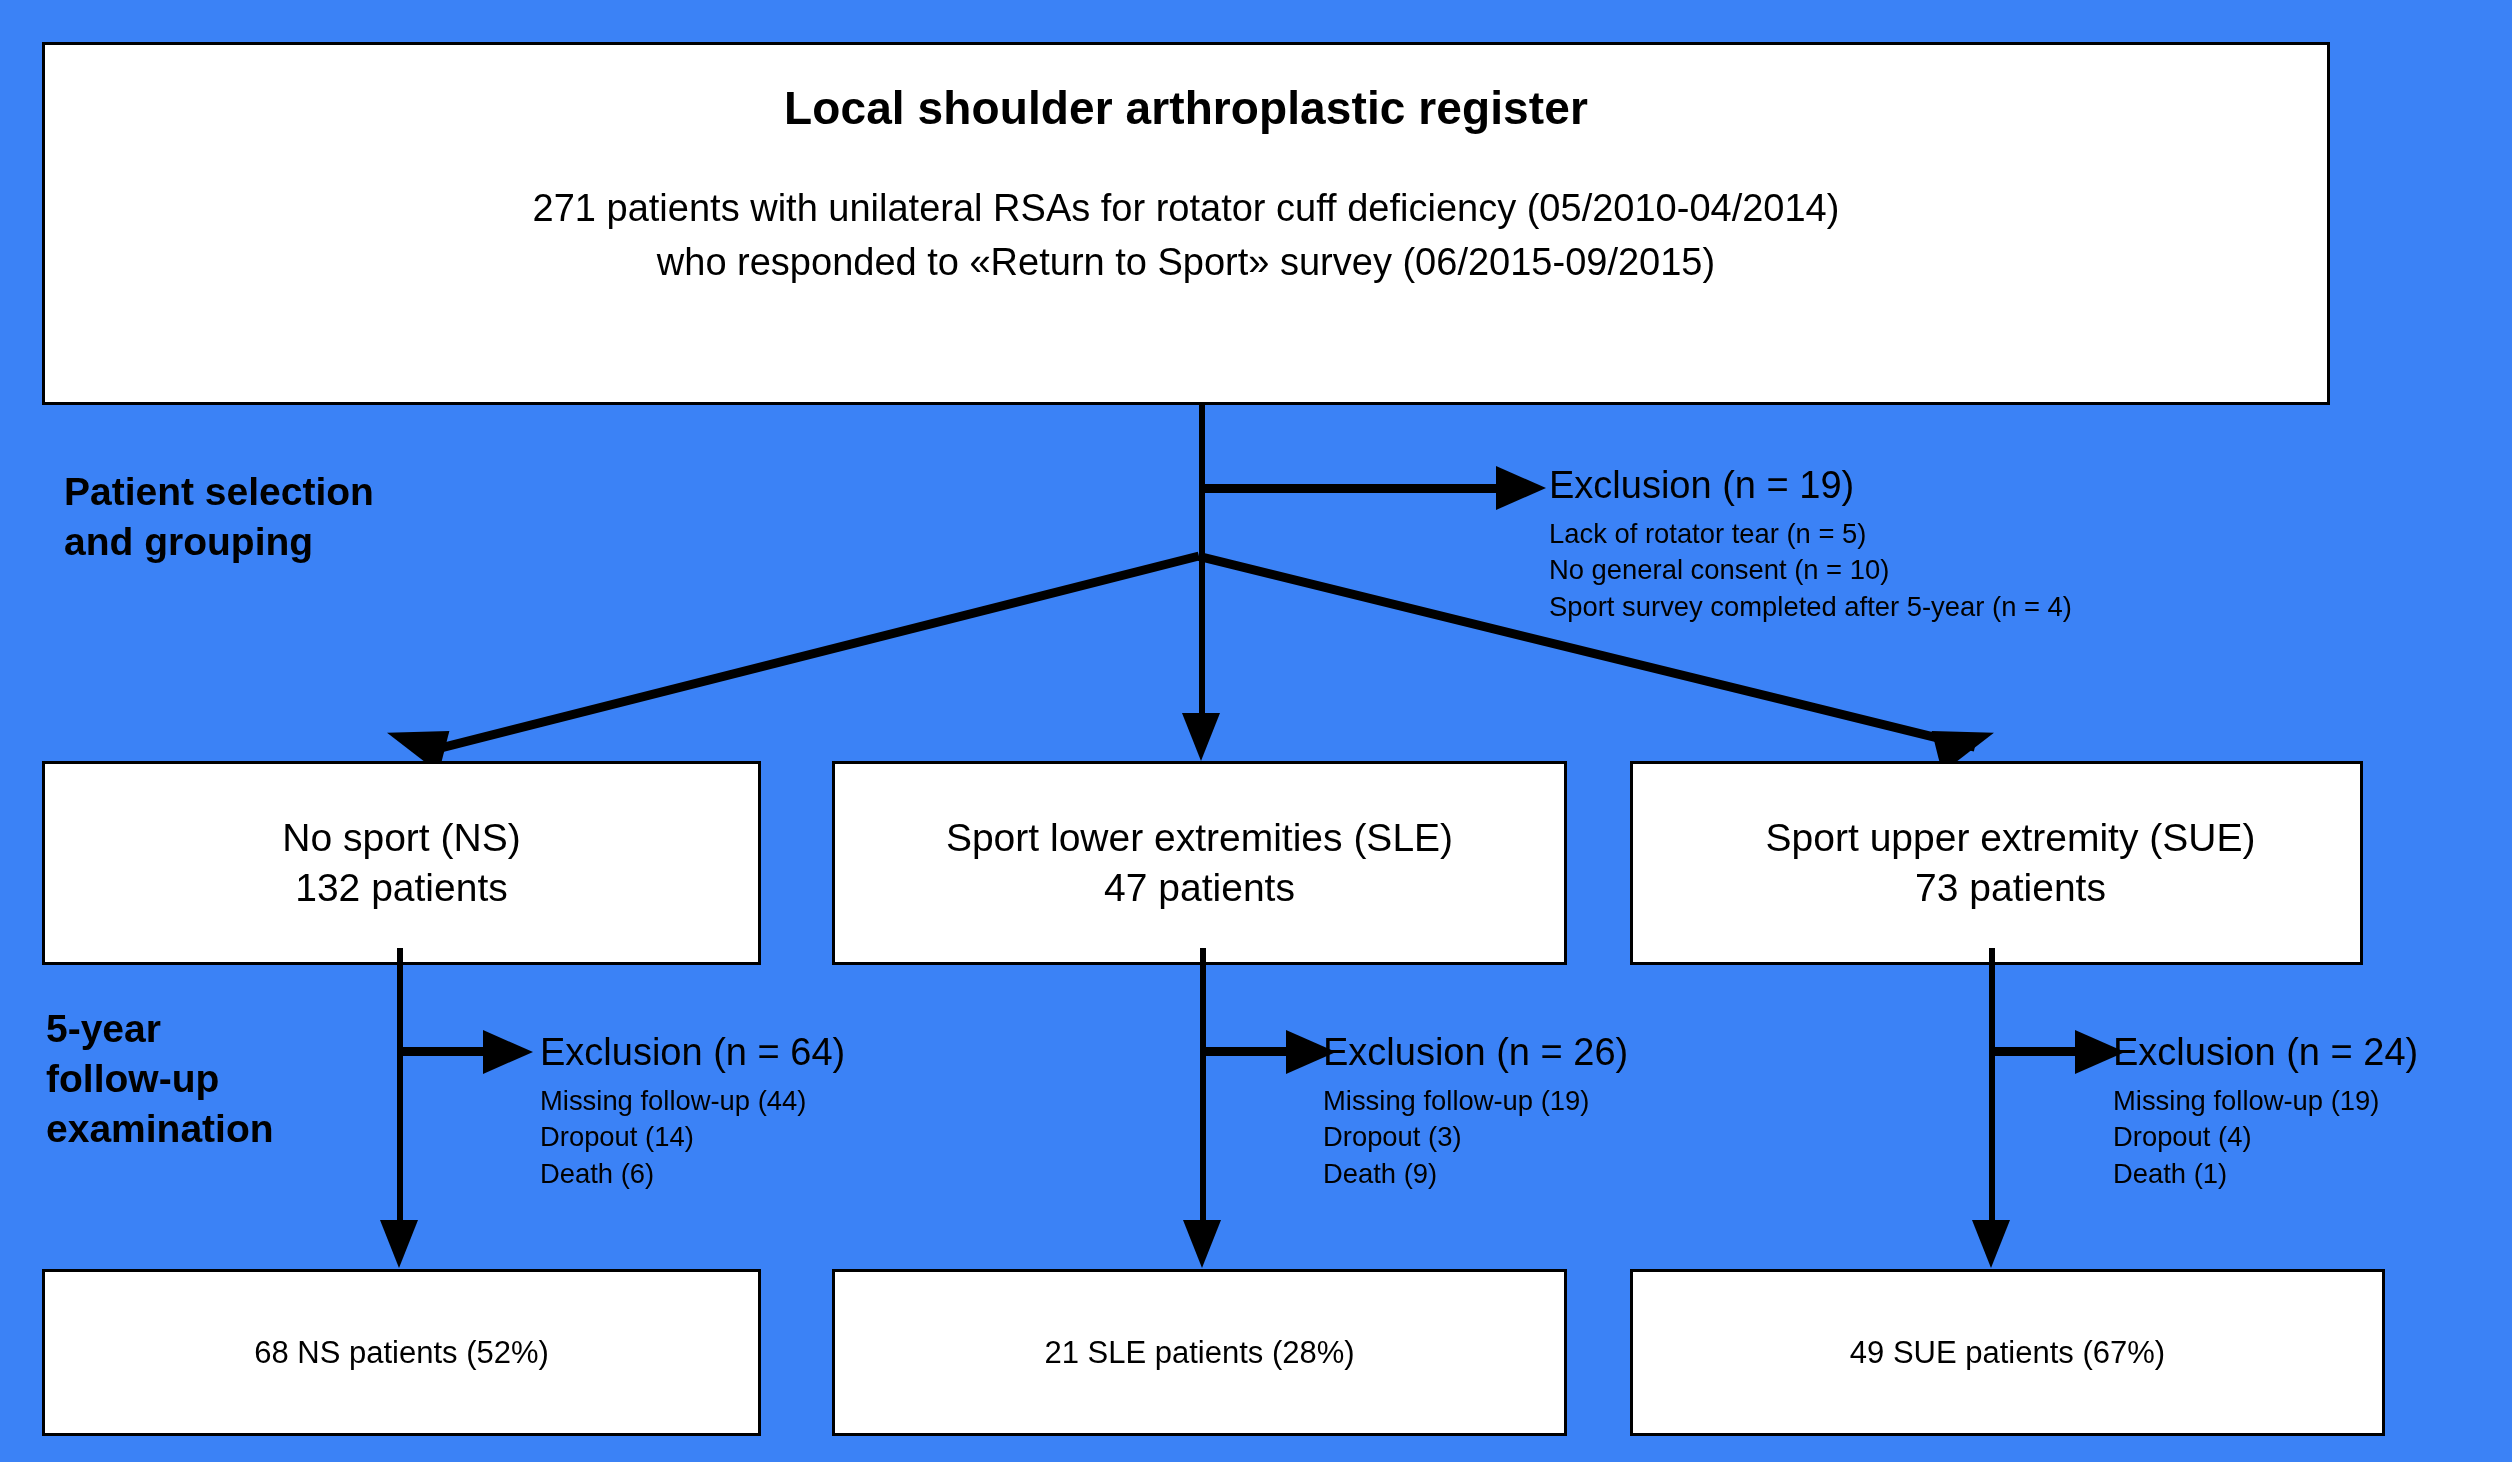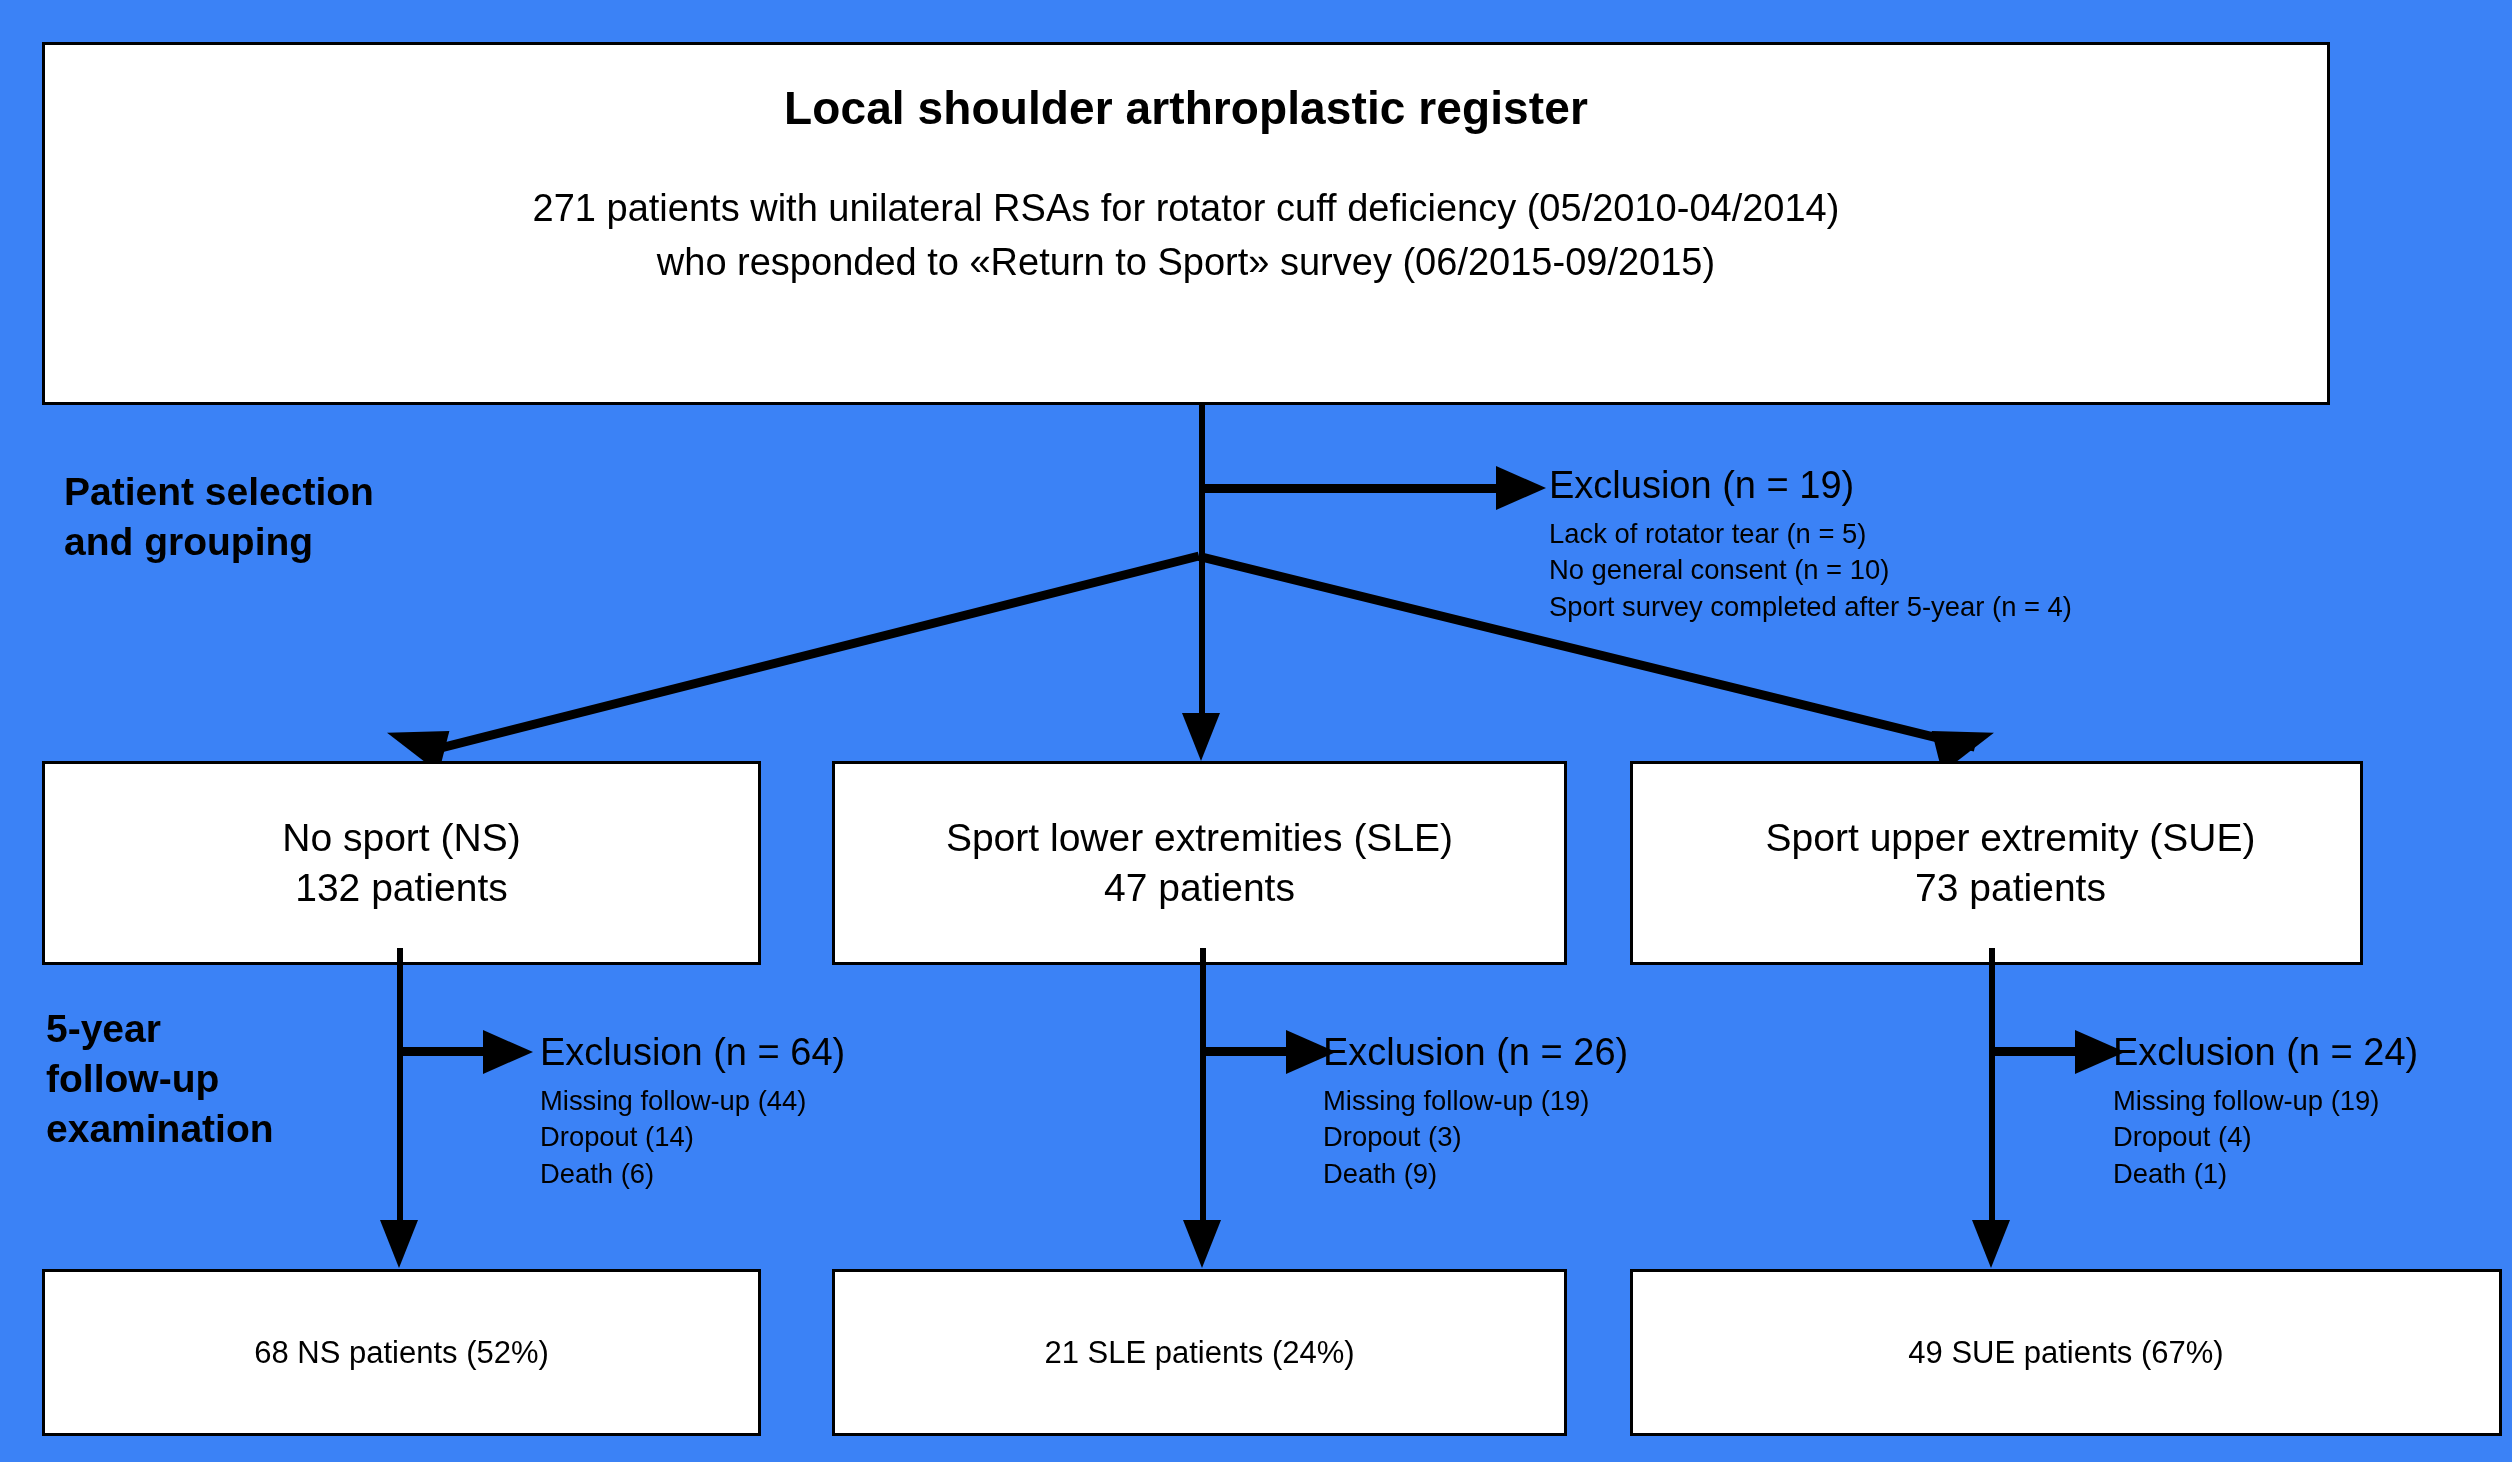--- a/index.html
+++ b/index.html
@@ -62,21 +62,21 @@
     font-size: 39px;
     line-height: 1.28;
   }
   
   .result-box {
     top: 1269px;
     height: 167px;
   }
   #box-res-ns  { left: 42px;   width: 719px; }
   #box-res-sle { left: 832px; width: 735px; }
-  #box-res-sue { left: 1630px; width: 872px; }
+  #box-res-sue { left: 1630px; width: 755px; }
   .res-line {
     font-size: 31px;
     line-height: 1.2;
   }
   
   .section-label {
     position: absolute;
     font-size: 39px;
     font-weight: bold;
     line-height: 1.28;
@@ -246,20 +246,20 @@
       <div class="excl-item">Missing follow-up (19)</div>
       <div class="excl-item">Dropout (4)</div>
       <div class="excl-item">Death (1)</div>
     </div>
   </div>
 
   <div class="box result-box" id="box-res-ns">
     <div class="res-line">68 NS patients (52%)</div>
   </div>
   <div class="box result-box" id="box-res-sle">
-    <div class="res-line">21 SLE patients (24%)</div>
+    <div class="res-line">21 SLE patients (28%)</div>
   </div>
   <div class="box result-box" id="box-res-sue">
     <div class="res-line">49 SUE patients (67%)</div>
   </div>
 
 </div>
 
 
 </body></html>

